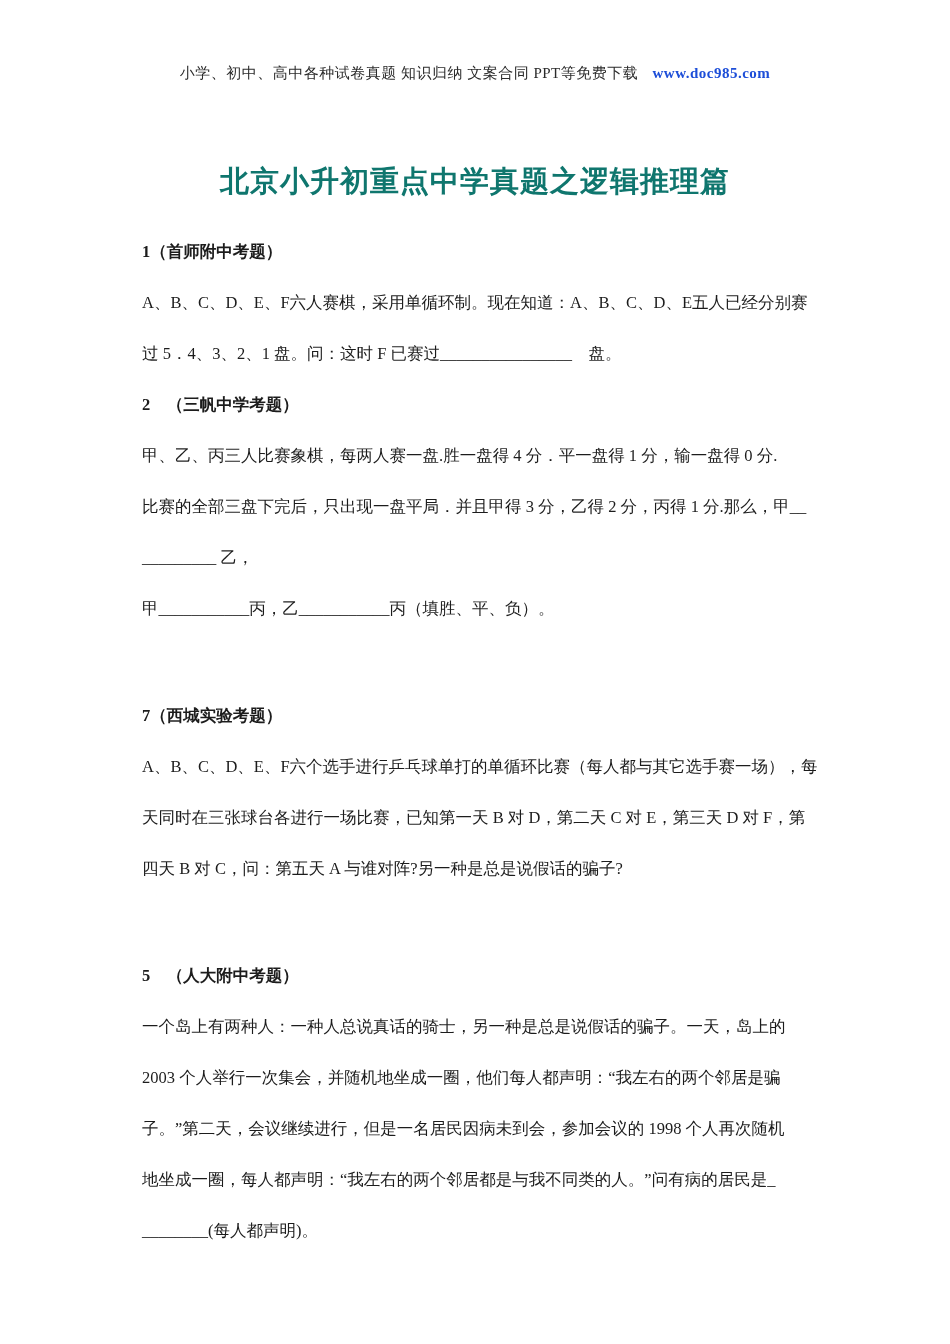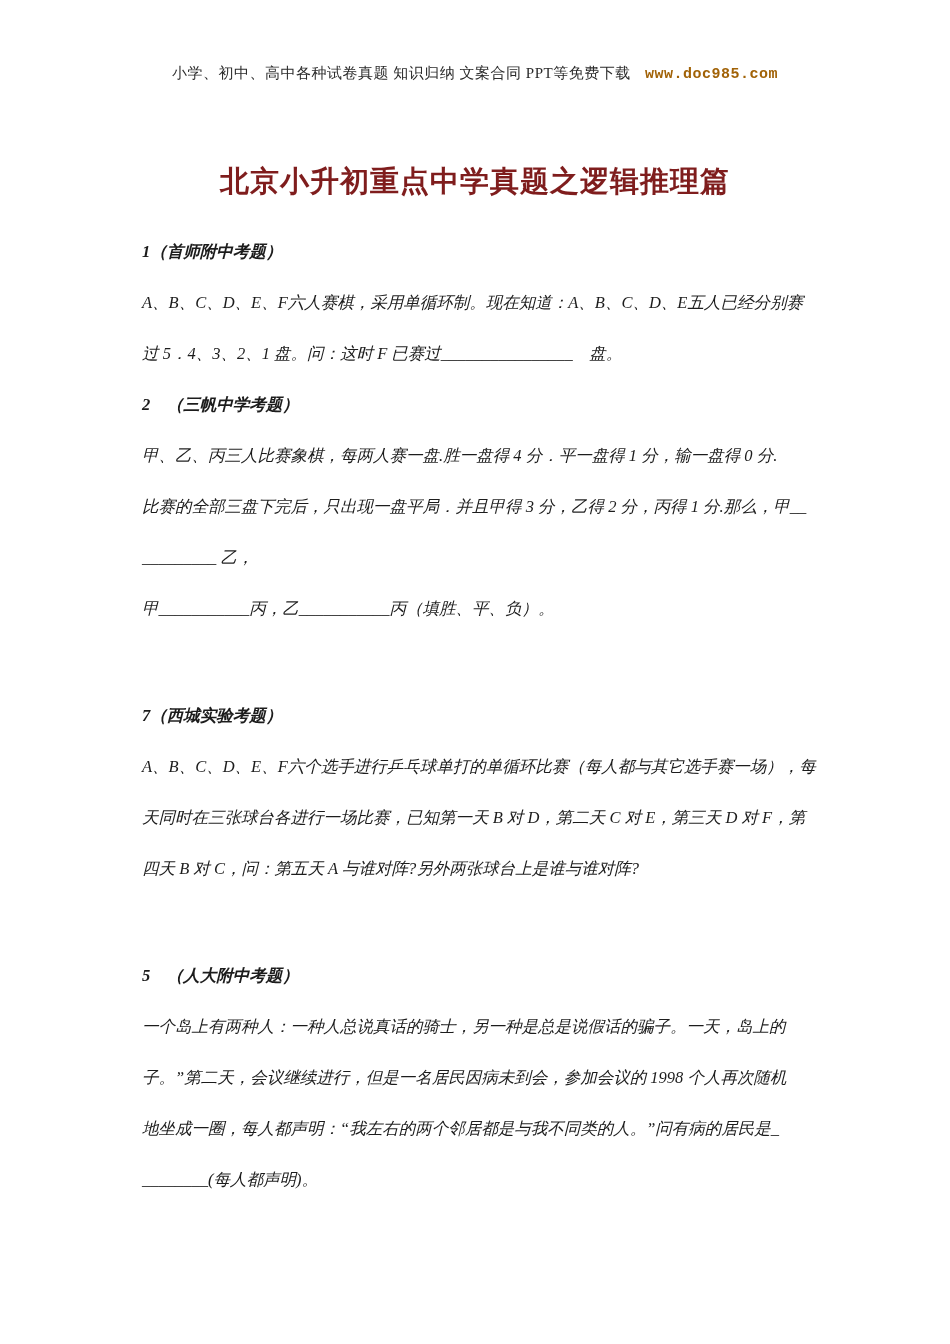--- a/index.html
+++ b/index.html
@@ -18,43 +18,41 @@
     top: 64px;
     left: 0;
     right: 0;
     text-align: center;
     font-size: 15px;
     color: #2b2b2b;
     letter-spacing: 0.5px;
   }
   .doc-header .site {
     font-weight: bold;
-    color: #a16207;
+    color: #1d4ed8;
     margin-left: 10px;
-    font-family: Liberation Mono, monospace;
   }
   .doc-title {
     position: absolute;
     top: 162px;
     left: 0;
     right: 0;
     margin: 0;
     text-align: center;
     font-family: "Liberation Sans", "DejaVu Sans", sans-serif;
     font-size: 29px;
     font-weight: bold;
-    color: #7f1d1d;
+    color: #0f766e;
     letter-spacing: 1px;
   }
   .content {
     position: absolute;
     top: 226px;
     left: 142px;
     width: 690px;
-    font-style: italic;
   }
   .line {
     line-height: 51px;
     font-size: 16.5px;
     white-space: nowrap;
   }
   .line.heading {
     font-weight: bold;
   }
   .question.gap-lg { margin-top: 56px; }
@@ -84,25 +82,26 @@
       <div class="line">甲、乙、丙三人比赛象棋，每两人赛一盘.胜一盘得 4 分．平一盘得 1 分，输一盘得 0 分.</div>
       <div class="line">比赛的全部三盘下完后，只出现一盘平局．并且甲得 3 分，乙得 2 分，丙得 1 分.那么，甲__</div>
       <div class="line">_________ 乙，</div>
       <div class="line">甲___________丙，乙___________丙（填胜、平、负）。</div>
     </section>
 
     <section class="question gap-lg">
       <div class="line heading">7（西城实验考题）</div>
       <div class="line">A、B、C、D、E、F六个选手进行乒乓球单打的单循环比赛（每人都与其它选手赛一场），每</div>
       <div class="line">天同时在三张球台各进行一场比赛，已知第一天 B 对 D，第二天 C 对 E，第三天 D 对 F，第</div>
-      <div class="line">四天 B 对 C，问：第五天 A 与谁对阵?另外两张球台上是谁与谁对阵?</div>
+      <div class="line">四天 B 对 C，问：第五天 A 与谁对阵?另一种是总是说假话的骗子?</div>
     </section>
 
     <section class="question gap-lg">
       <div class="line heading">5　（人大附中考题）</div>
       <div class="line">一个岛上有两种人：一种人总说真话的骑士，另一种是总是说假话的骗子。一天，岛上的</div>
+      <div class="line">2003 个人举行一次集会，并随机地坐成一圈，他们每人都声明：“我左右的两个邻居是骗</div>
       <div class="line">子。”第二天，会议继续进行，但是一名居民因病未到会，参加会议的 1998 个人再次随机</div>
       <div class="line">地坐成一圈，每人都声明：“我左右的两个邻居都是与我不同类的人。”问有病的居民是_</div>
       <div class="line">________(每人都声明)。</div>
     </section>
 
   </div>
 </div>
 
 </body></html>

